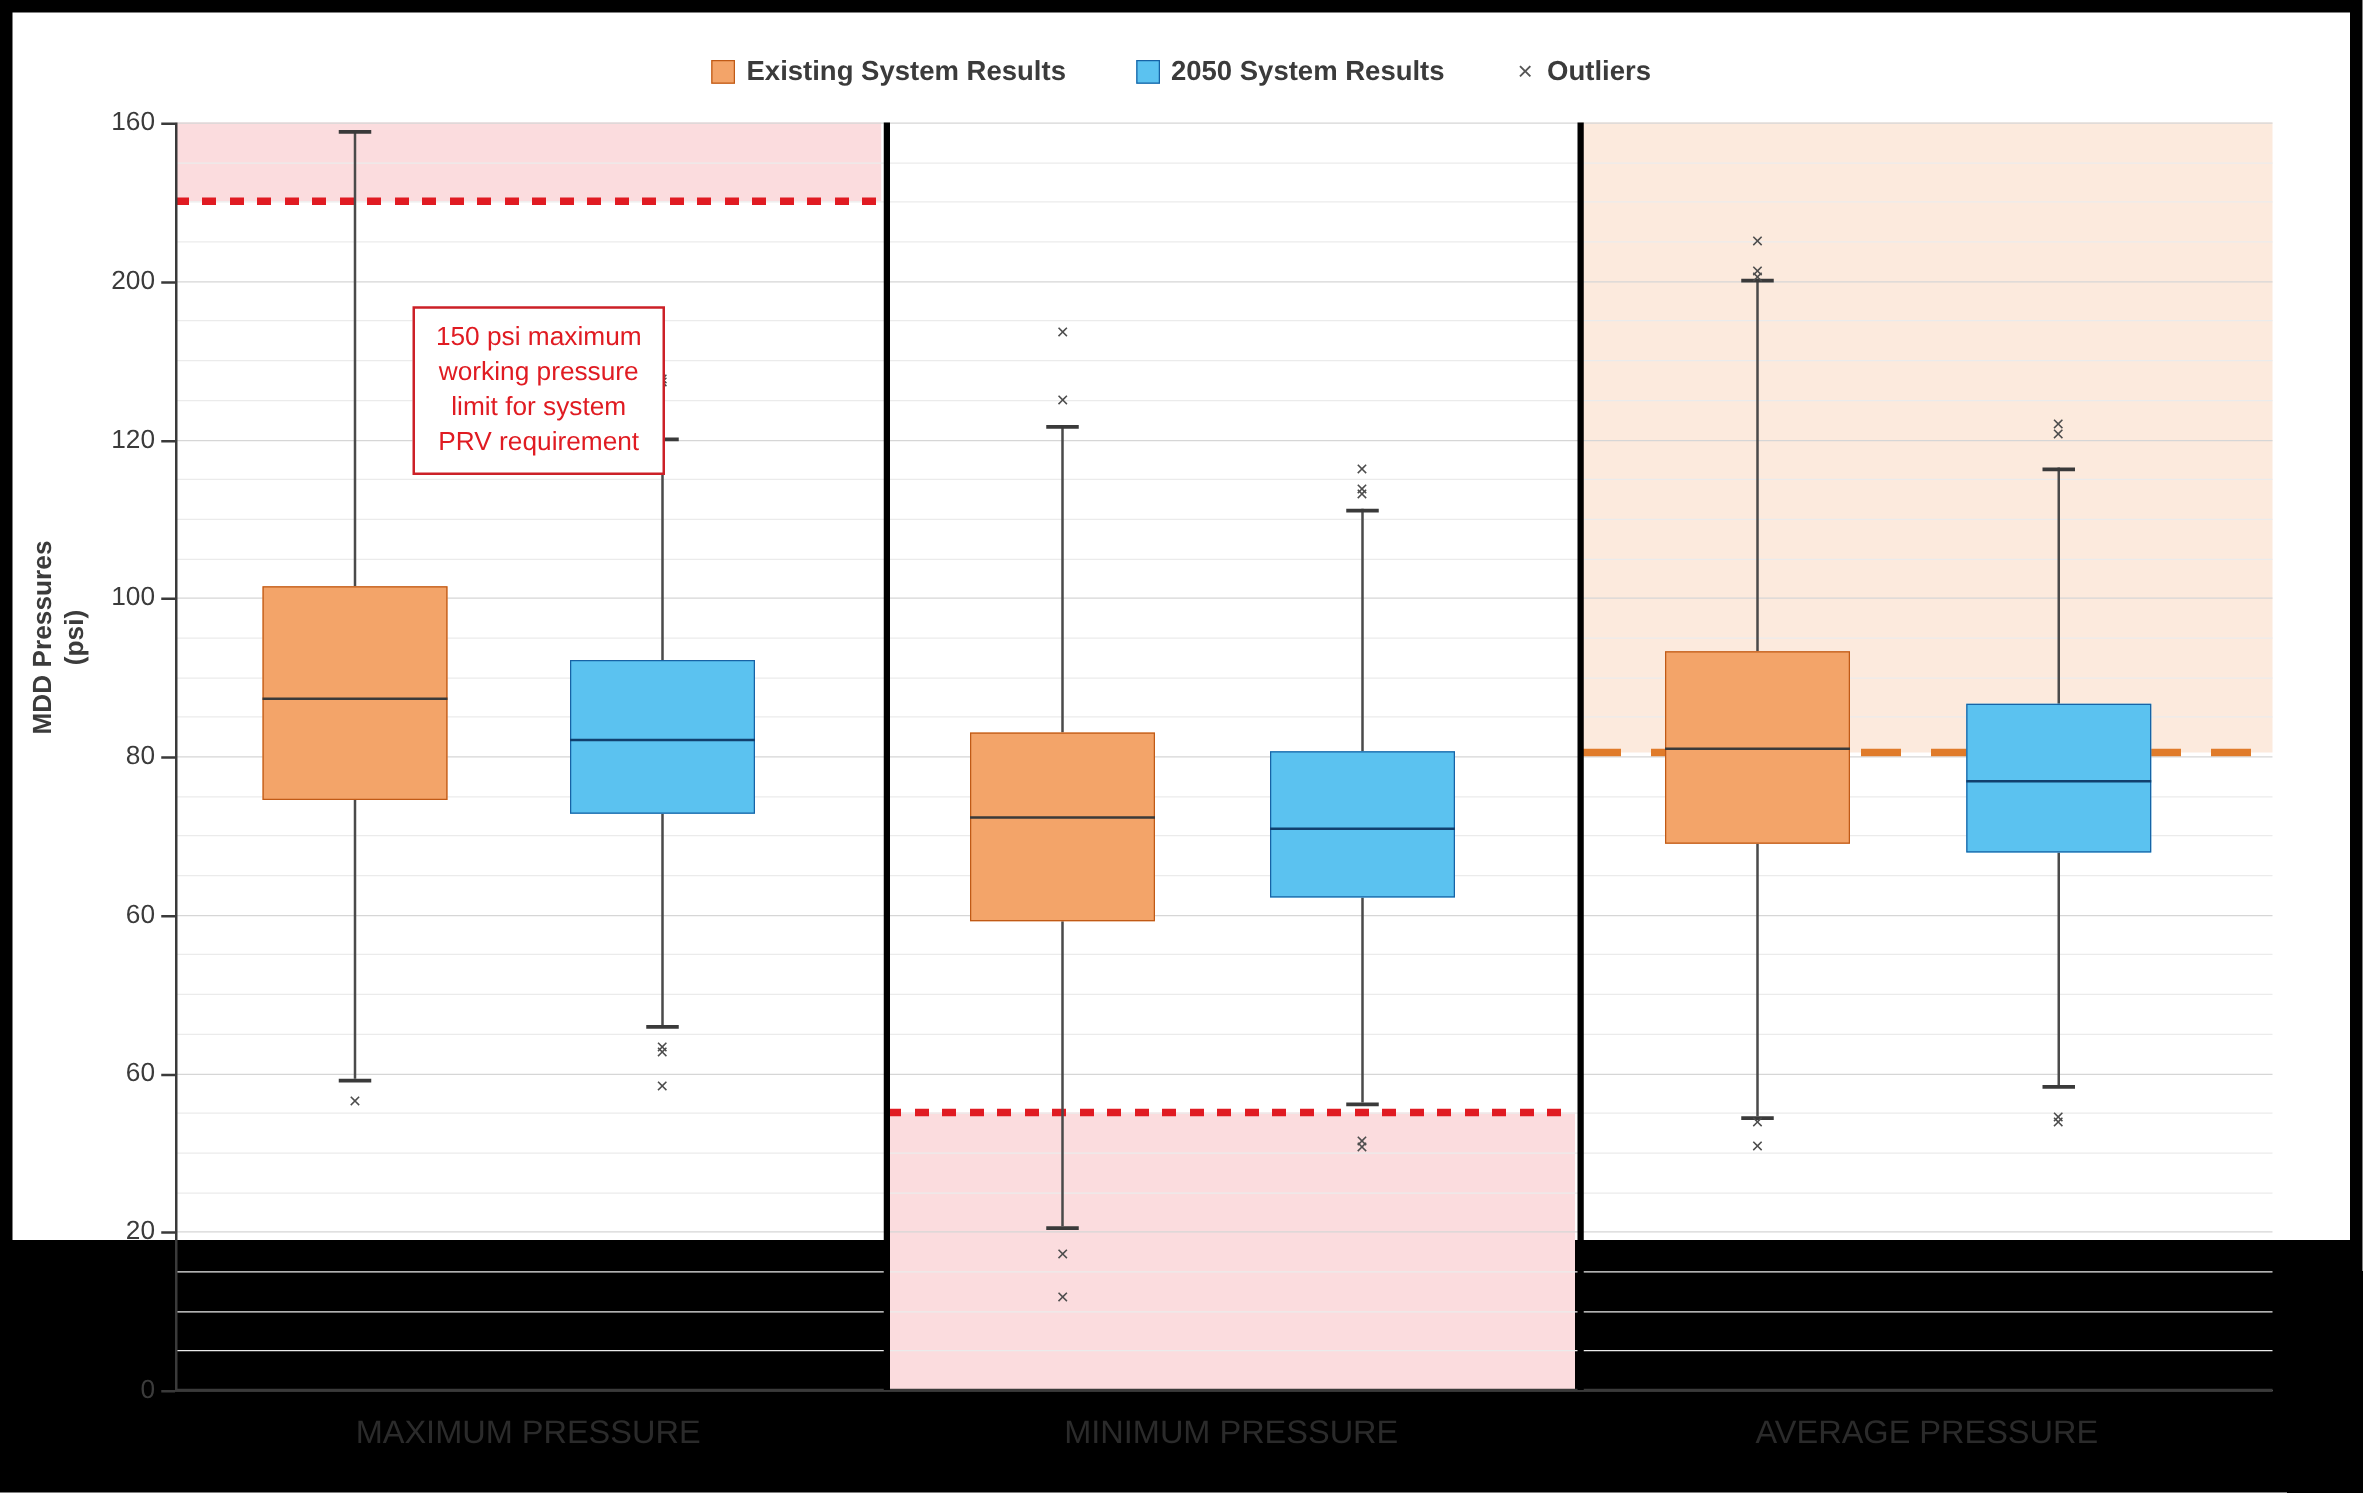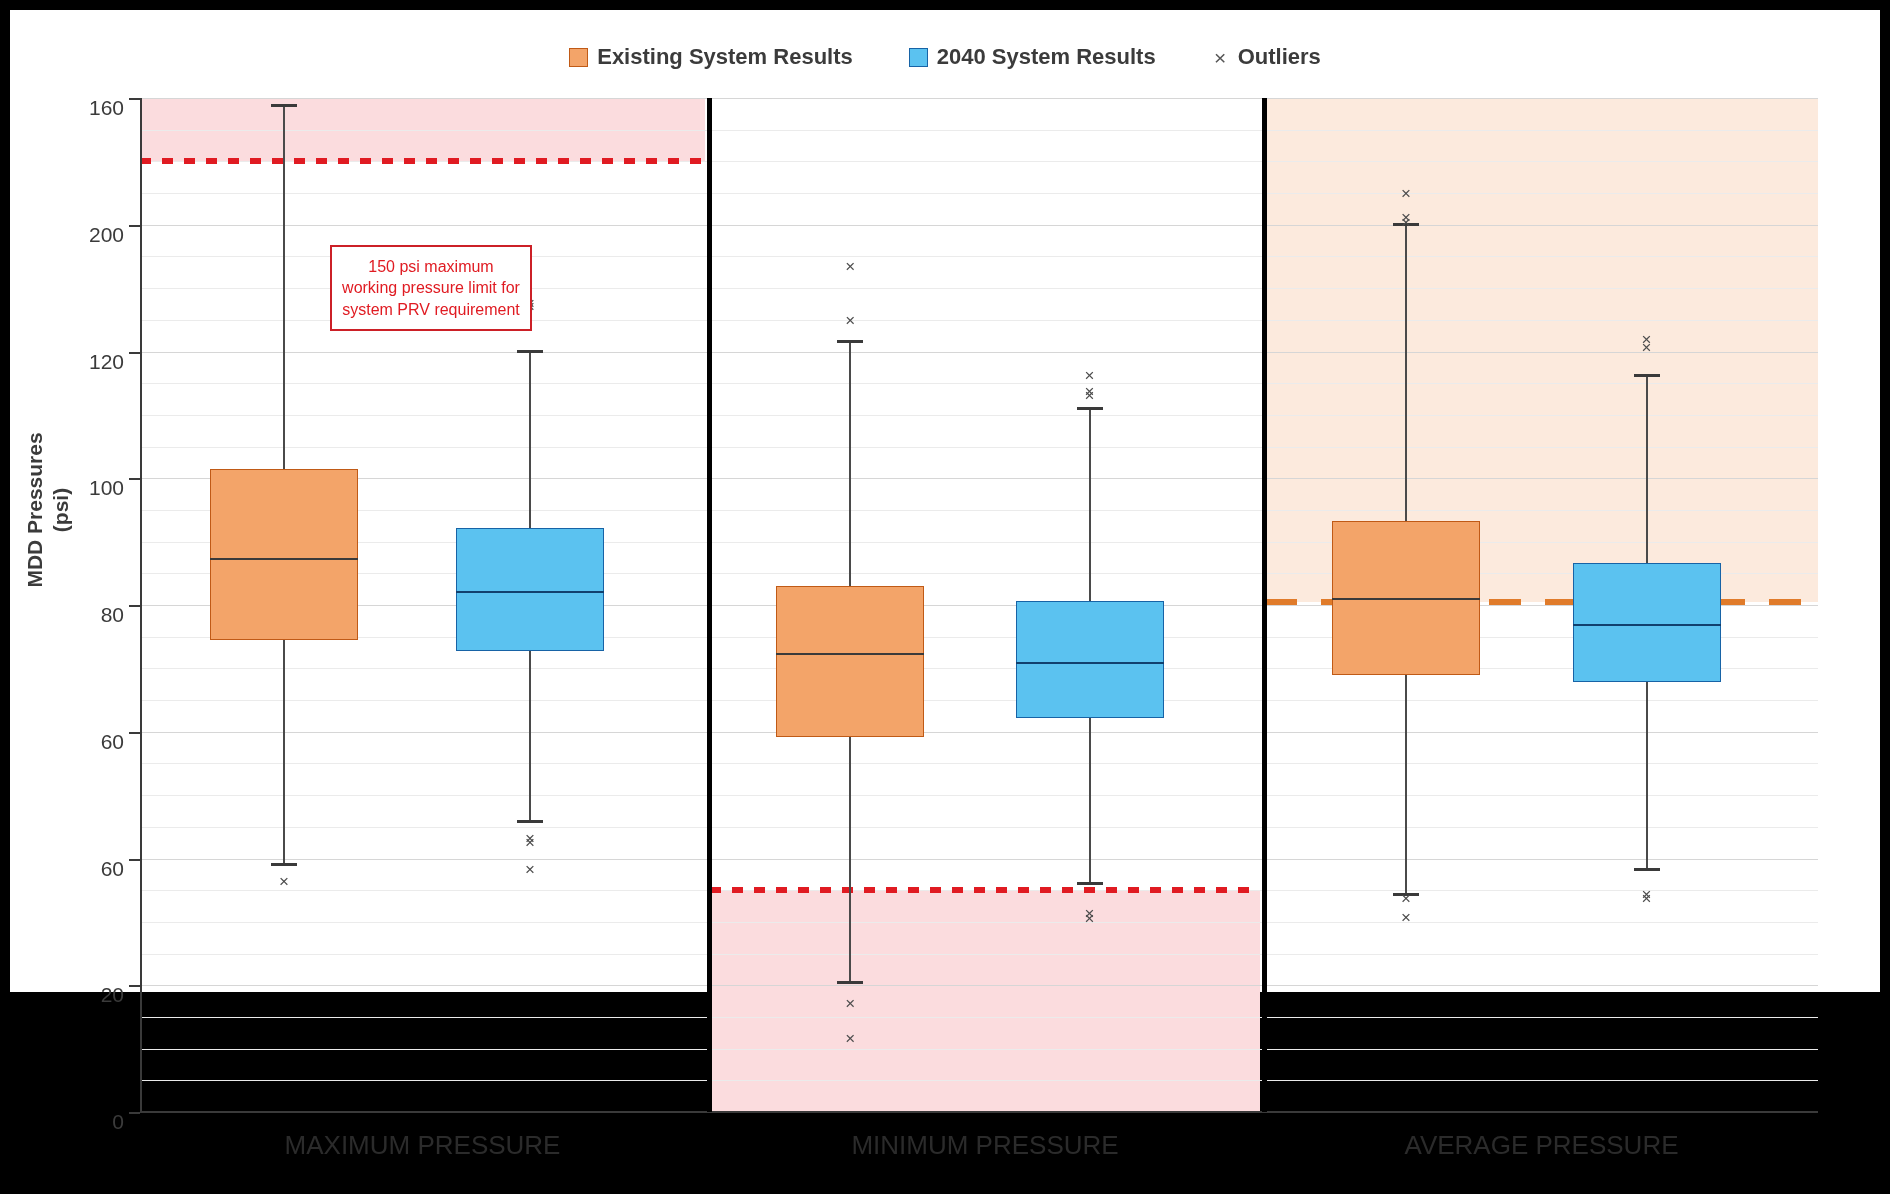--- a/index.html
+++ b/index.html
@@ -42,21 +42,21 @@
   .gridline.minor{background:#ebebeb;}
 
   .axis-y{
     position:absolute;left:130px;top:88px;width:2px;height:1014px;
     background:#3a3a3a;
   }
   .tick{position:absolute;width:11px;height:2px;background:#3a3a3a;left:-11px;}
   .ytick-label{
     position:absolute;right:100%;margin-right:16px;
     transform:translateY(-50%);
-    font-size:21px;color:#3b3b3b;white-space:nowrap;margin-top:10px;
+    font-size:21px;color:#3b3b3b;white-space:nowrap;
   }
   #ylabels{position:absolute;left:130px;top:88px;height:1014px;width:0;}
 
   #ytitle{
     position:absolute;left:38px;top:500px;
     transform:translate(-50%,-50%) rotate(-90deg);
     font-size:21px;font-weight:bold;color:#3b3b3b;
     text-align:center;line-height:1.25;white-space:nowrap;
   }
 
@@ -76,21 +76,21 @@
     position:absolute;transform:translate(-50%,-50%);
     font-size:17px;color:#4d4d4d;line-height:1;
   }
 
   
   .callout{
     position:absolute;box-sizing:border-box;
     background:#ffffff;text-align:center;
     padding:9px 10px;line-height:1.34;
   }
-  .callout.red{border:2px solid #CC2027;color:#E01B22;font-size:16px;}
+  .callout.red{border:2px solid #CC2027;color:#E01B22;font-size:21px;}
   .callout.orange{border:1.8px solid #E08A3C;color:#E07B2A;font-size:20px;}
 
   
   .cat-label{
     position:absolute;top:1120px;
     font-size:26px;color:#2b2b2b;text-align:center;
     transform:translateX(-50%);white-space:nowrap;
   }
 </style>
 </head>
@@ -98,21 +98,21 @@
 
 <div id="frame">
 
   <div id="legend">
     <div class="legend-item">
       <span class="legend-swatch"></span>
       <span class="legend-label">Existing System Results</span>
     </div>
     <div class="legend-item">
       <span class="legend-swatch blue"></span>
-      <span class="legend-label">2040 System Results</span>
+      <span class="legend-label">2050 System Results</span>
     </div>
     <div class="legend-item">
       <span class="legend-x">×</span>
       <span class="legend-label">Outliers</span>
     </div>
   </div>
 
   <div id="ytitle">
     <span>MDD Pressures</span><br>
     <span>(psi)</span>

